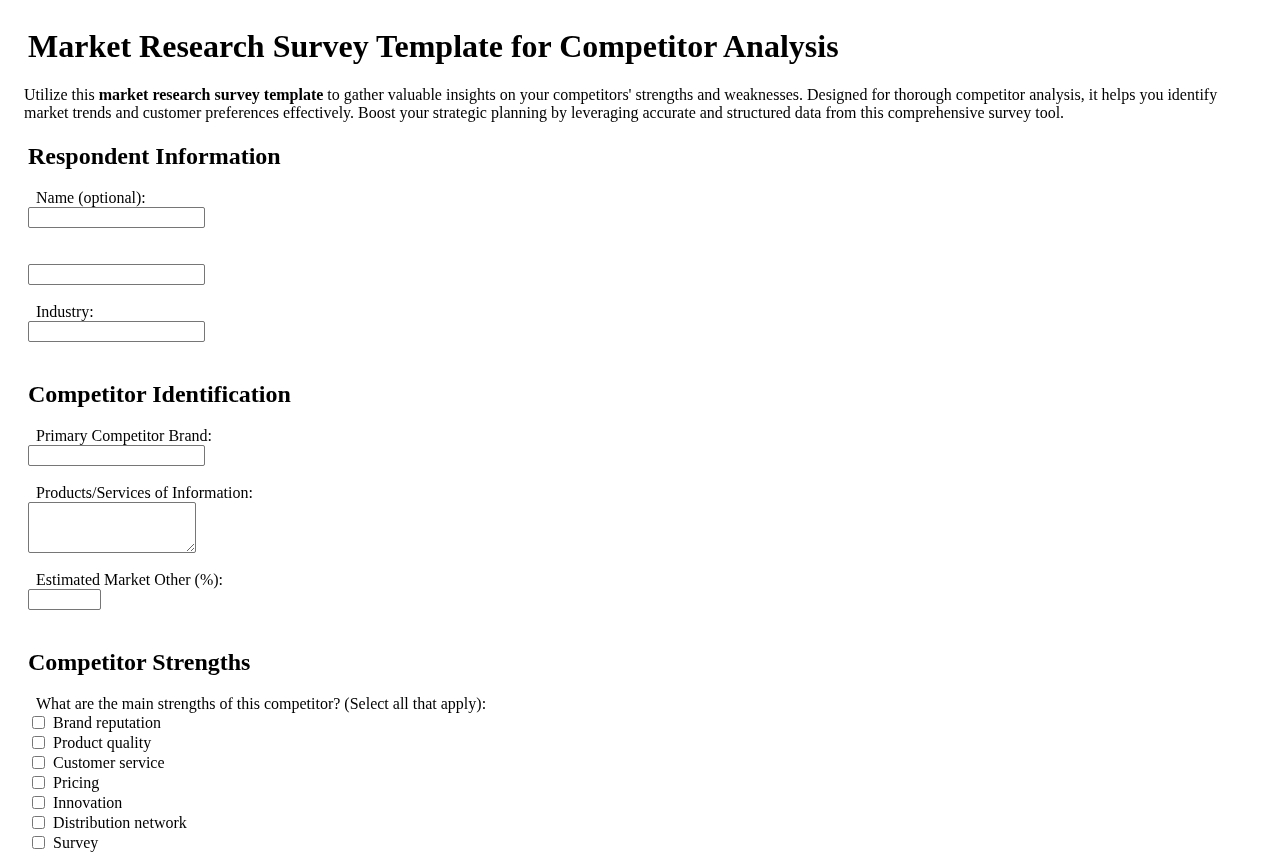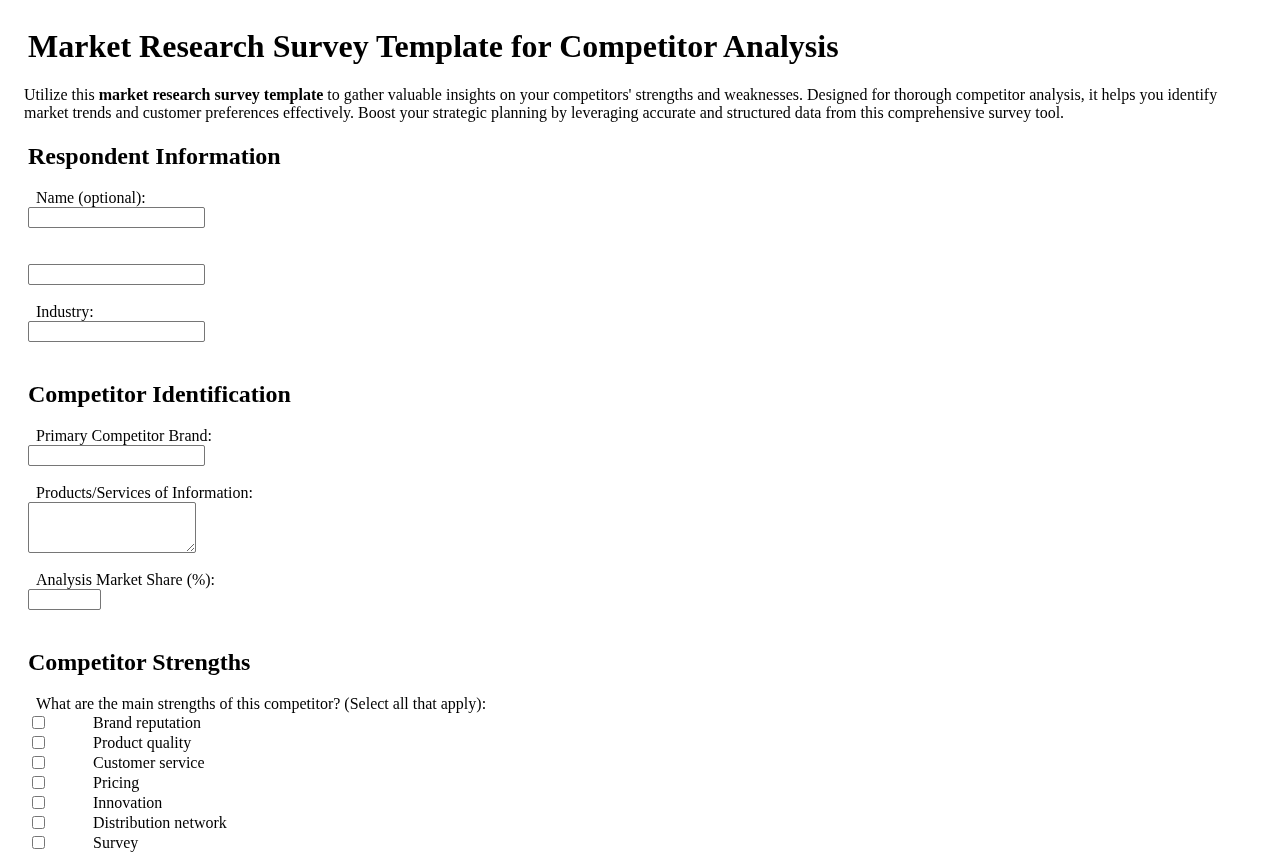--- a/index.html
+++ b/index.html
@@ -71,21 +71,20 @@
       top: 713px;
       margin: 0; padding: 0;
       list-style: none;
     }
     .check-item {
       height: 20px;
       display: flex;
       align-items: center;
       font-size: 16px;
       line-height: 20px;
-      gap: 40px;
     }
     .check-item input {
       width: 13px; height: 13px;
       margin: 0 8px 0 4px;
       position: relative; top: -1px;
     }
   </style>
 </head>
 <body>
 
@@ -105,21 +104,21 @@
 <input id="f-industry" class="text-input w-wide" style="top: 321px;" type="text" value="">
 
 <h2 style="top:380px">Competitor Identification</h2>
 
 <label class="label" style="top:427px" for="f-comp">Primary Competitor Brand:</label>
 <input id="f-comp" class="text-input w-wide" style="top: 445px;" type="text" value="">
 
 <label class="label" style="top:484px" for="f-products">Products/Services of Information:</label>
 <textarea id="f-products" class="text-input" style="top: 502px;"></textarea>
 
-<label class="label" style="top:571px" for="f-share">Analysis Market Share (%):</label>
+<label class="label" style="top:571px" for="f-share">Estimated Market Other (%):</label>
 <input id="f-share" class="text-input w-narrow" style="top: 589px;" type="number" value="">
 
 <h2 style="top:648px">Competitor Strengths</h2>
 
 <div class="label" style="top:695px">What are the main strengths of this competitor? (Select all that apply):</div>
 
 <ul class="checklist">
   <li class="check-item">
     <input type="checkbox" style="">
     <span>Brand reputation</span>

